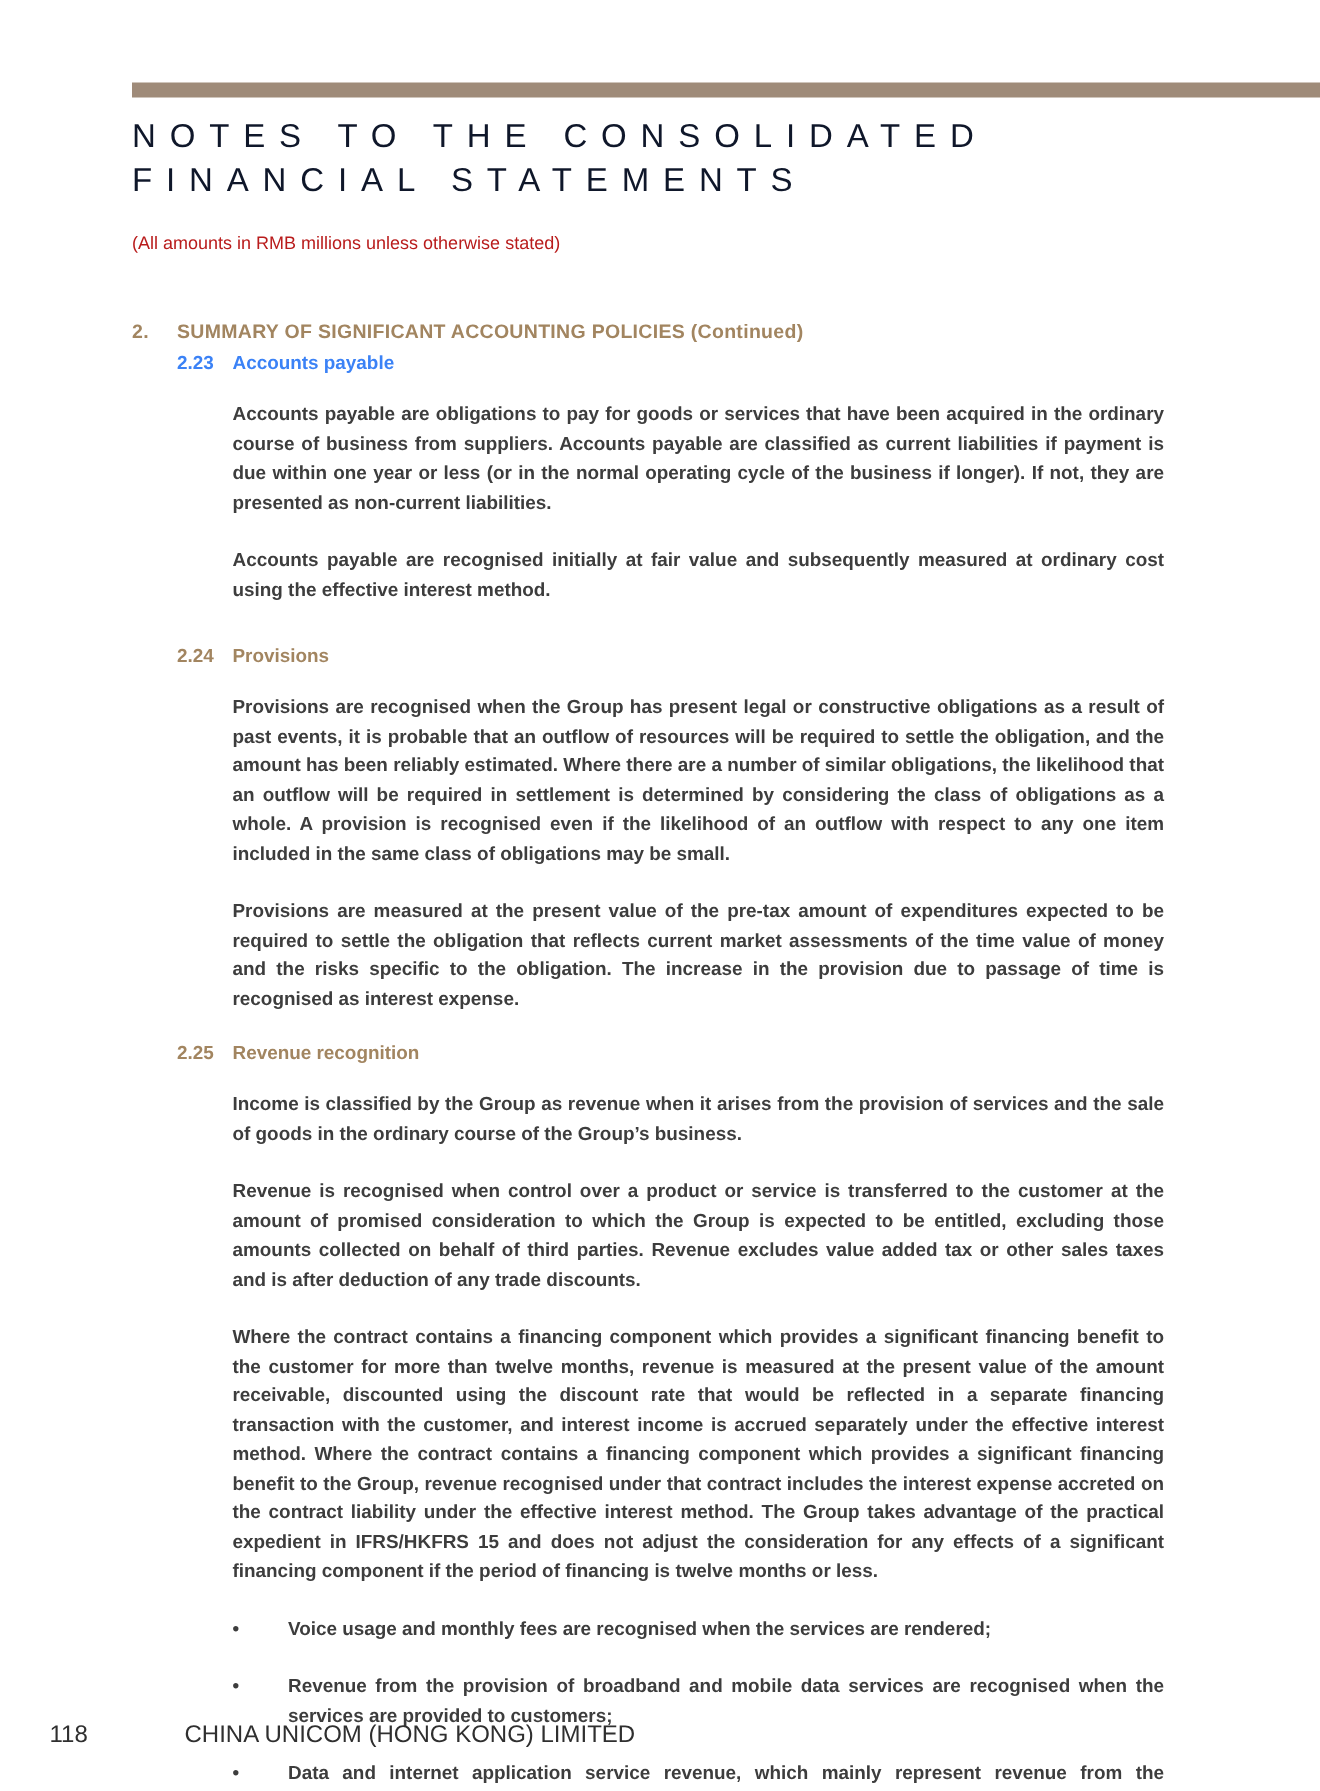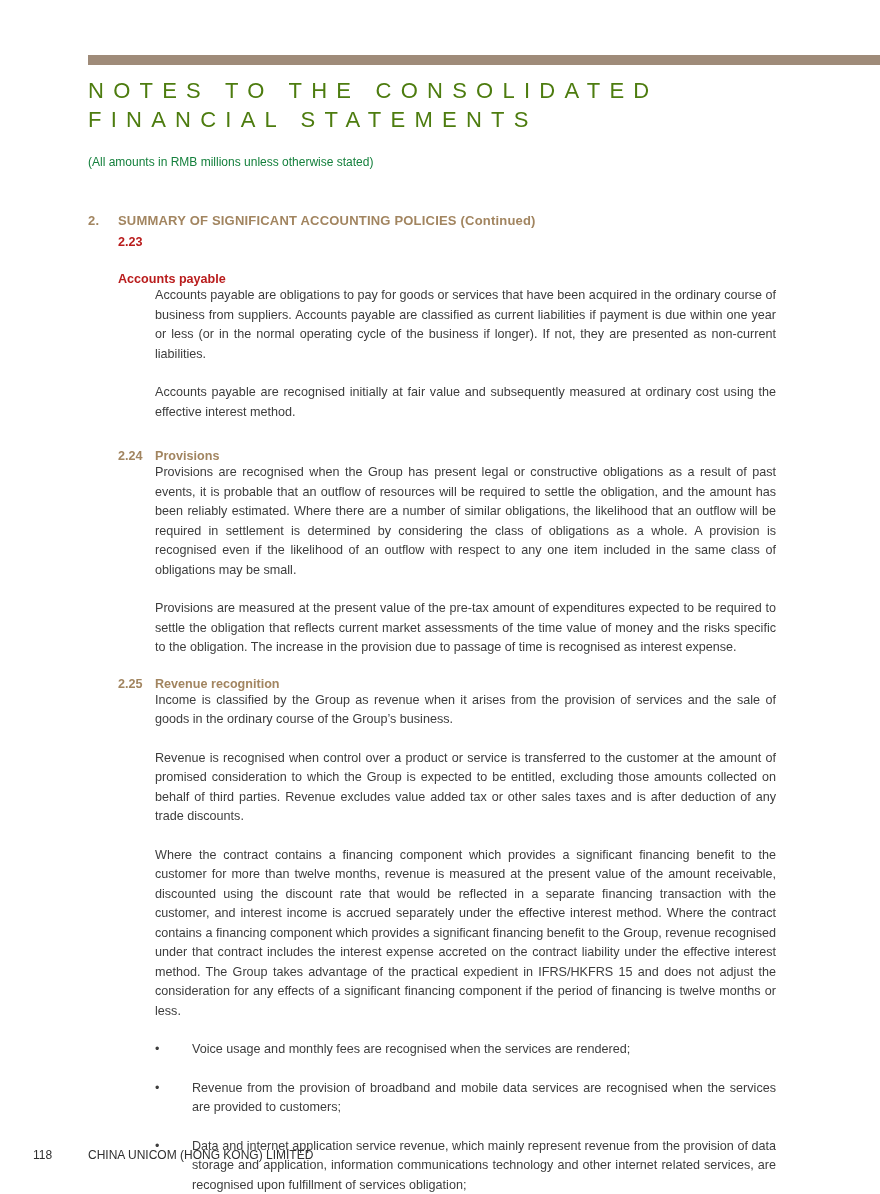--- a/index.html
+++ b/index.html
@@ -10,50 +10,50 @@
     font-family: "Liberation Sans", sans-serif;
     color: #3d3d3d;
   }
   .top-bar {
     position: absolute; left: 88px; right: 0; top: 55px; height: 10px;
   }
   .content {
     position: absolute; left: 88px; top: 76px; width: 688px;
   }
   .doc-title {
-    font-size: 22px; font-weight: 400; color: #4d7c0f;
+    font-size: 22px; font-weight: 400; color: #0f172a;
     letter-spacing: 0.42em; line-height: 29px;
   }
   .subtitle {
-    margin-top: 21px; font-size: 12px; color: #15803d;
+    margin-top: 21px; font-size: 12px; color: #b91c1c;
   }
   .section-heading {
     display: flex; margin-top: 44px;
     font-size: 13px; font-weight: bold; letter-spacing: 0.2px;
   }
   .sec-num { width: 30px; flex: 0 0 30px; }
   .subsection { margin-left: 30px; }
   .sub-heading {
     display: flex; font-size: 12.6px; font-weight: bold;
     margin-top: 14px;
   }
   .sub-heading.first { margin-top: 7px; }
   .sub-num { width: 37px; flex: 0 0 37px; }
-  .sub-body { margin-left: 37px; margin-top: 0; }
+  .sub-body { margin-left: 37px; margin-top: 18px; font-weight: bold; }
   .sub-body p {
     font-size: 12.6px; line-height: 19.5px; color: #3d3d3d;
     text-align: justify; margin-bottom: 19px;
   }
   .bullet-item { display: flex; margin-bottom: 19px; }
   .bullet { width: 37px; flex: 0 0 37px; font-size: 12.6px; line-height: 19.5px; color: #3d3d3d; }
   .bullet-item p { margin-bottom: 0; flex: 1; }
   .footer {
     position: absolute; left: 33px; top: 1148px; right: 104px;
     display: flex; align-items: baseline;
-    font-size: 12px; color: #2f2f2f;
+    font-size: 16px; color: #2f2f2f; gap: 35px;
   }
   .footer .page-num { width: 55px; flex: 0 0 55px; }
 </style>
 </head>
 <body>
 
 <div class="top-bar" style="background: rgb(159, 139, 121);"></div>
 
 <div class="content">
 
@@ -63,21 +63,21 @@
   </h1>
 
   <div class="subtitle">(All amounts in RMB millions unless otherwise stated)</div>
 
   <div class="section-heading accent" style="color: rgb(162, 133, 96);">
     <span class="sec-num">2.</span>
     <span class="sec-title">SUMMARY OF SIGNIFICANT ACCOUNTING POLICIES (Continued)</span>
   </div>
 
   <section class="subsection">
-    <div class="sub-heading accent first" style="color: #b91c1c; flex-direction: column;">
+    <div class="sub-heading accent first" style="color: #3b82f6;">
       <span class="sub-num">2.23</span>
       <span class="sub-title">Accounts payable</span>
     </div>
     <div class="sub-body">
       <p>Accounts payable are obligations to pay for goods or services that have been acquired in the ordinary course of business from suppliers. Accounts payable are classified as current liabilities if payment is due within one year or less (or in the normal operating cycle of the business if longer). If not, they are presented as non-current liabilities.</p>
       <p>Accounts payable are recognised initially at fair value and subsequently measured at ordinary cost using the effective interest method.</p>
     </div>
   </section>
 
   <section class="subsection">

